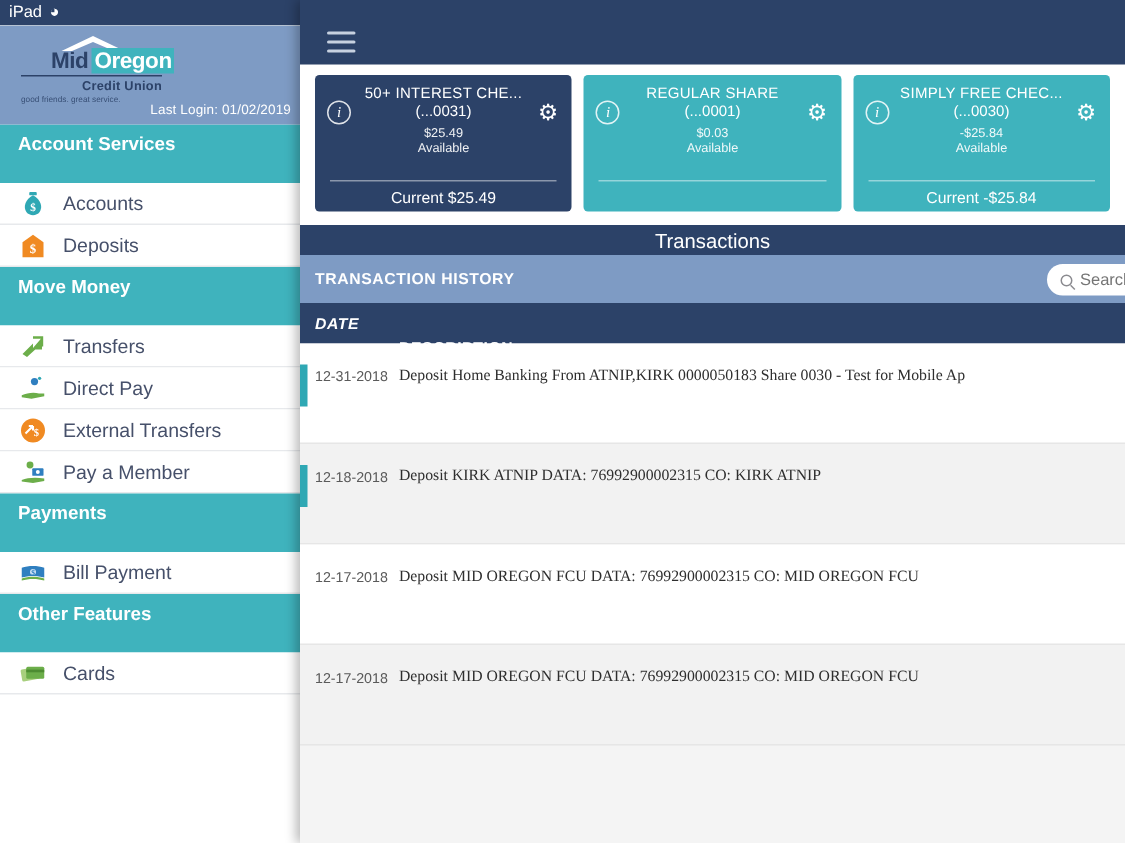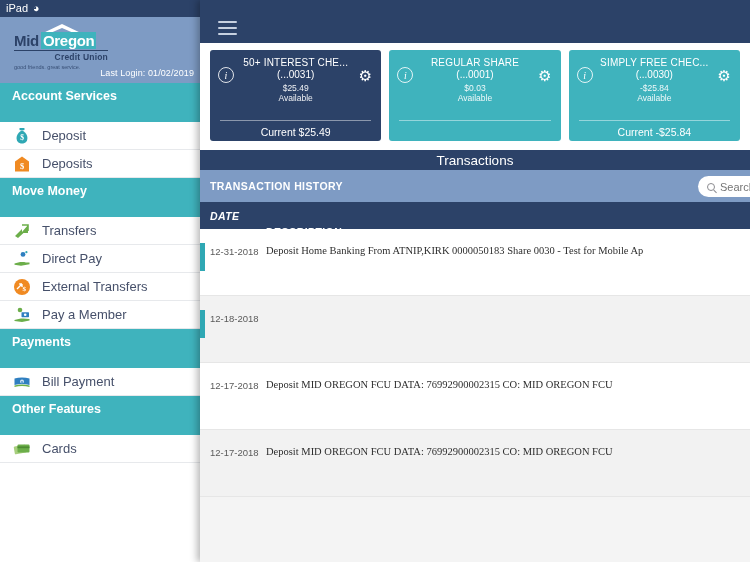--- a/index.html
+++ b/index.html
@@ -34,21 +34,21 @@
   
   .sidebar {
     position: absolute; left: 0; top: 17px; width: 202px; height: 545px;
     background: #ffffff; overflow: hidden;
   }
   .sb-head {
     height: 66px; background: #7e9bc4; position: relative;
   }
   .logo-wrap { position: absolute; left: 14px; top: 7px; width: 100px; }
   .logo-roof { display:block; margin: 0 0 -3px 26px; }
-  .logo-row { display: flex; align-items: center; }
+  .logo-row { display: flex; align-items: center; margin-left: 20px; }
   .logo-mid { color: #2c4268; font-weight: bold; font-size: 15px; letter-spacing: -0.3px; }
   .logo-oregon {
     color: #ffffff; font-weight: bold; font-size: 15px; letter-spacing: -0.3px;
     background: #3fb3bd; padding: 0 2px; margin-left: 2px;
   }
   .logo-rule { height: 1px; background: #2c4268; margin: 1px 0 1px 0; width: 94px; }
   .logo-cu { text-align: right; color: #2c4268; font-weight: bold; font-size: 8.5px; width: 94px; letter-spacing: 0.2px;}
   .logo-tag { color: #2c4268; font-size: 5.5px; margin-top: 2px; width: 94px; opacity: .85; }
   .last-login {
     position: absolute; right: 8px; bottom: 5px;
@@ -207,21 +207,21 @@
 
     <div class="sec-head">Account Services</div>
     <div class="nav-item">
       <span class="ico">
         <svg width="18" height="18" viewBox="0 0 18 18">
           <rect x="6.5" y="1" width="5" height="2.2" rx="0.6" fill="#2fa8b4"></rect>
           <path d="M9 3.2 C3.6 6 2.4 11.2 4.6 14.4 C6.6 17.2 11.4 17.2 13.4 14.4 C15.6 11.2 14.4 6 9 3.2 Z" fill="#2fa8b4"></path>
           <text x="9" y="13.4" font-size="7.5" font-family="Liberation Serif, serif" font-weight="bold" fill="#ffffff" text-anchor="middle">$</text>
         </svg>
       </span>
-      <span class="navlabel">Deposit</span>
+      <span class="navlabel">Accounts</span>
     </div>
     <div class="nav-item">
       <span class="ico">
         <svg width="18" height="18" viewBox="0 0 18 18">
           <path d="M9 1.5 L16 6.5 L16 16.5 L2 16.5 L2 6.5 Z" fill="#f08a22"></path>
           <text x="9" y="13.5" font-size="8.5" font-family="Liberation Serif, serif" font-weight="bold" fill="#ffffff" text-anchor="middle">$</text>
         </svg>
       </span>
       <span class="navlabel">Deposits</span>
     </div>
@@ -368,20 +368,21 @@
 
     <div class="txn-list">
       <div class="txn-row odd">
         <div class="txn-accent"></div>
         <div class="txn-date">12-31-2018</div>
         <div class="txn-desc">Deposit Home Banking From ATNIP,KIRK 0000050183 Share 0030 - Test for Mobile Ap</div>
       </div>
       <div class="txn-row even">
         <div class="txn-accent"></div>
         <div class="txn-date">12-18-2018</div>
+        <div class="txn-desc">Deposit KIRK ATNIP DATA: 76992900002315 CO: KIRK ATNIP</div>
       </div>
       <div class="txn-row odd">
         <div class="txn-date">12-17-2018</div>
         <div class="txn-desc">Deposit MID OREGON FCU DATA: 76992900002315 CO: MID OREGON FCU</div>
       </div>
       <div class="txn-row even">
         <div class="txn-date">12-17-2018</div>
         <div class="txn-desc">Deposit MID OREGON FCU DATA: 76992900002315 CO: MID OREGON FCU</div>
       </div>
     </div>

